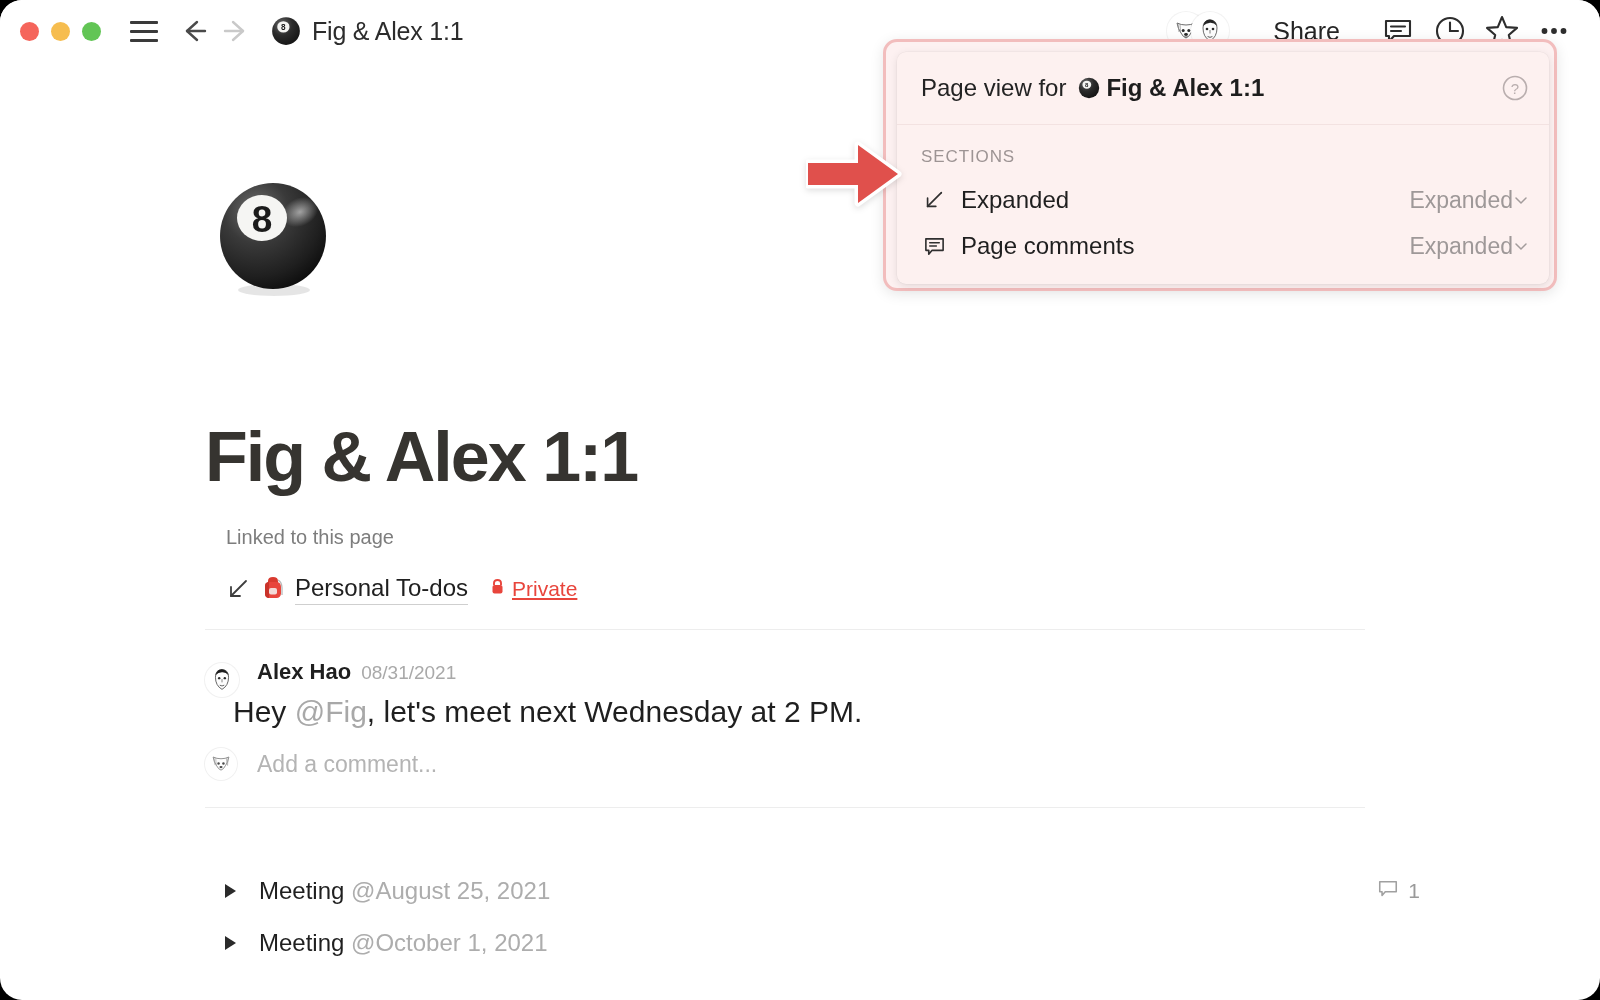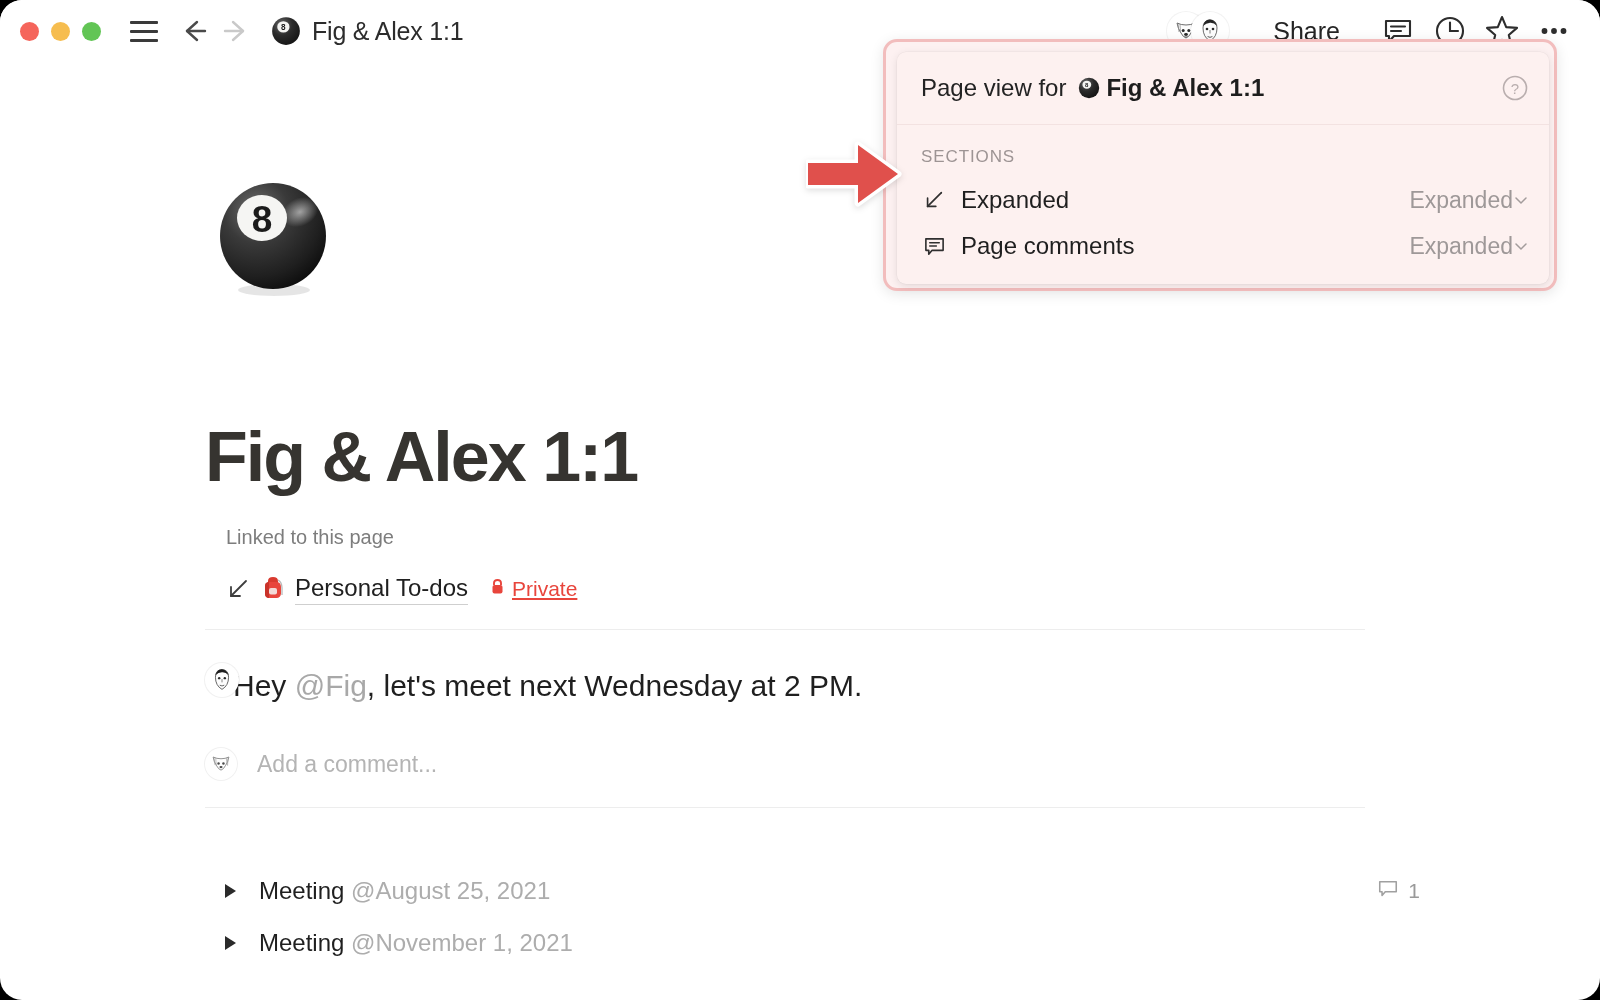--- a/index.html
+++ b/index.html
@@ -469,20 +469,24 @@
       <div id="comment-avatar">
         <svg width="30" height="30" viewBox="0 0 32 32">
           <path d="M9 13 Q9 5 16 5 Q23 5 23 13 Q23 22 16 26 Q9 22 9 13 Z" fill="#fdfdfd" stroke="#5d5d5d" stroke-width="1"></path>
           <path d="M9 11 Q11 4 16 4.5 Q21 5 23 11 Q20 7.5 16 7.8 Q12 8 9 11 Z" fill="#1d1d1d"></path>
           <circle cx="13" cy="14" r="1.3" fill="#2b2b2b"></circle>
           <circle cx="19" cy="14" r="1.3" fill="#2b2b2b"></circle>
           <path d="M16 15 L16 18.5" stroke="#6d6d6d" stroke-width="0.9"></path>
           <path d="M13.6 21.5 Q16 23.2 18.4 21.5" stroke="#5c5c5c" stroke-width="1" fill="none"></path>
         </svg>
       </div>
+      <div id="comment-head">
+        <span id="comment-author">Alex Hao</span>
+        <span id="comment-date">08/31/2021</span>
+      </div>
       <div id="comment-body">
         <span>Hey </span><span class="mention">@Fig</span><span>, let's meet next Wednesday at 2 PM.</span>
       </div>
     </div>
 
     <div id="add-comment-row">
       <div id="add-comment-avatar">
         <svg width="28" height="28" viewBox="0 0 32 32">
           <path d="M7 8 Q8 14 11 18 Q13 22 16 23 Q19 22 21 18 Q24 14 25 8 Q21 10 16 10 Q11 10 7 8 Z" fill="#fdfdfd" stroke="#858585" stroke-width="1"></path>
           <path d="M8 9 L9 17 M10 9 L10.5 18 M22 9 L23 17 M24 9 L23.5 18" stroke="#9a9a9a" stroke-width="0.7"></path>
@@ -508,21 +512,21 @@
           </svg>
         </span>
         <span>1</span>
       </span>
     </div>
 
     <div class="toggle-row" id="toggle-row-1">
       <span class="toggle-caret">
           <span class="tri"></span>
         </span>
-      <span class="toggle-text"><span>Meeting </span><span class="date-mention">@November 1, 2021</span></span>
+      <span class="toggle-text"><span>Meeting </span><span class="date-mention">@October 1, 2021</span></span>
     </div>
   </div>
 
   <div id="popup-outline"></div>
 
   <div id="popup-panel">
     <div id="popup-header">
       <span id="popup-header-label">Page view for</span>
       <span id="popup-header-ball">
         <svg width="22" height="22" viewBox="0 0 40 40">

